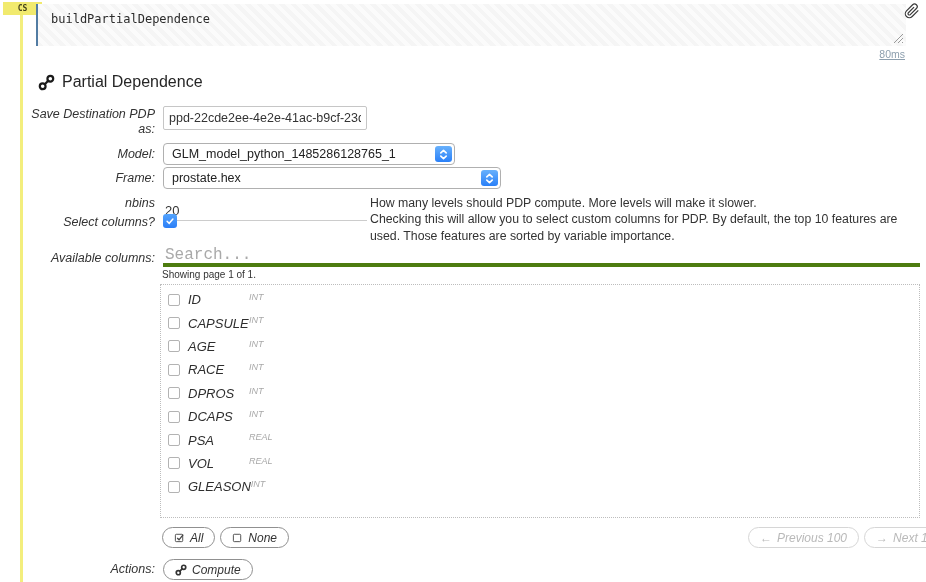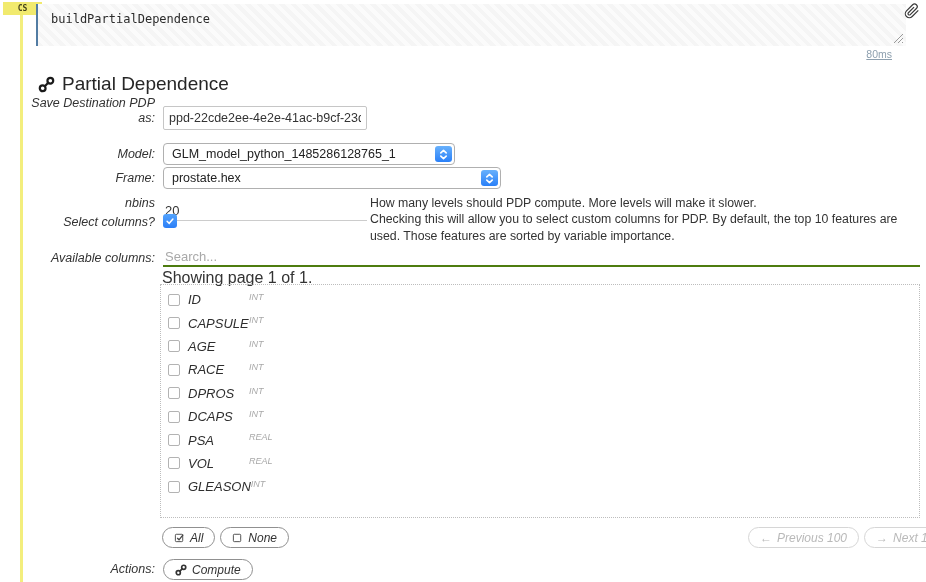--- a/index.html
+++ b/index.html
@@ -10,30 +10,30 @@
   .cs-badge { position:absolute; left:3px; top:2px; width:39px; height:13px;
               background:#f1ea6e; color:#45431c; font:bold 8px "DejaVu Sans Mono",monospace;
               text-align:center; line-height:13px; }
   .margin-line { position:absolute; left:20px; top:15px; width:3px; height:567px; background:#f3ee7d; }
   .code-cell { position:absolute; left:36px; top:4px; width:870px; height:42px; box-sizing:border-box;
                border-left:2px solid #527ca3;
                background:repeating-linear-gradient(45deg,#f5f5f5 0px,#f5f5f5 4px,#fbfbfb 4px,#fbfbfb 8px); }
   .code-text { position:absolute; left:13px; top:8px; font:12px "DejaVu Sans Mono",monospace; color:#2b2b2b; white-space:pre; }
   .resize-grip { position:absolute; right:2px; bottom:2px; width:12px; height:12px; }
   .paperclip { position:absolute; left:904px; top:3px; width:16px; height:16px; }
-  .elapsed { position:absolute; right:34px; top:48px; font-size:10.5px; color:#8d9fae;text-decoration:underline; }
+  .elapsed { position:absolute; right:21px; top:48px; font-size:10.5px; color:#8d9fae;text-decoration:underline; }
 
   
   .heading { position:absolute; left:38px; top:73px; display:flex; align-items:center; gap:7px; color:#262626; }
-  .heading .title-text { font-size:19px; }
+  .heading .title-text { font-size:16px; }
 
   
   .flabel { position:absolute; left:0; width:155px; text-align:right; font-style:italic;
             font-size:12.5px; color:#333; line-height:15px; }
-  .l-dest { top:96px; left:24px; width:131px;font-style:italic; }
+  .l-dest { top:107px; left:24px; width:131px;font-style:italic; }
   .l-model { top:147px; }
   .l-frame { top:171px; }
   .l-nbins { top:196px; }
   .l-selcols { top:215px; }
   .l-avail { top:251px; }
   .l-actions { top:562px; }
 
   .dest-input { position:absolute; left:163px; top:106px; width:204px; height:24px; box-sizing:border-box;
                 border:1px solid #c6c6c6; border-radius:2px; font-family:"Liberation Sans",sans-serif;
                 font-size:12.5px; color:#333; padding:2px 5px; outline:none; }
@@ -51,25 +51,25 @@
                  color:#333; padding:0 2px; background:transparent; outline:none; }
 
   .cbx-on { position:absolute; left:163px; top:214px; width:14px; height:14px; border-radius:3px;
             background:linear-gradient(#54a4fd,#2b7ef7); display:flex; align-items:center; justify-content:center; }
 
   .help { position:absolute; left:370px; width:546px; font-size:12.3px; color:#333; line-height:16.5px; }
   .h-nbins { top:195px; }
   .h-selcols { top:211px; }
 
   .search-input { position:absolute; left:163px; top:247px; width:757px; height:20px; box-sizing:border-box;
-                  border:none; border-bottom:2px solid #4d7c0f; font-family:Liberation Sans, sans-serif;
-                  font-size:13px; color:#333; padding:2px; background:transparent; outline:none; }
+                  border:none; border-bottom:4px solid #4d7c0f; font-family:Liberation Mono, monospace;
+                  font-size:16px; color:#333; padding:2px; background:transparent; outline:none; }
   .search-input::placeholder { color:#a9a9a9; }
 
-  .paging-status { position:absolute; left:162px; top:269px; font-size:16px; color:#333; }
+  .paging-status { position:absolute; left:162px; top:269px; font-size:10px; color:#333; }
 
   .col-list { position:absolute; left:160px; top:284px; width:760px; height:234px; box-sizing:border-box;
               border:1px dotted #bdbdbd; padding-top:3px; }
   .col-row { height:23.4px; display:flex; align-items:center; padding-left:7px;font-style:italic; }
   .cb { width:10px; height:10px; border:1px solid #b3b3b3; border-radius:2px; background:#fff; flex:none; cursor:pointer; }
   .col-name { margin-left:8px; min-width:61px; font-size:13px; color:#2e2e2e; font-weight:500; }
   .col-type { font-size:9px; color:#a8a8a8; align-self:flex-start; margin-top:4px; }
 
   .pill { height:21px; box-sizing:border-box; border:1px solid #909090; border-radius:11px; background:#fff;
           display:inline-flex; align-items:center; gap:5px; padding:0 11px; font-size:12px; color:#333;

